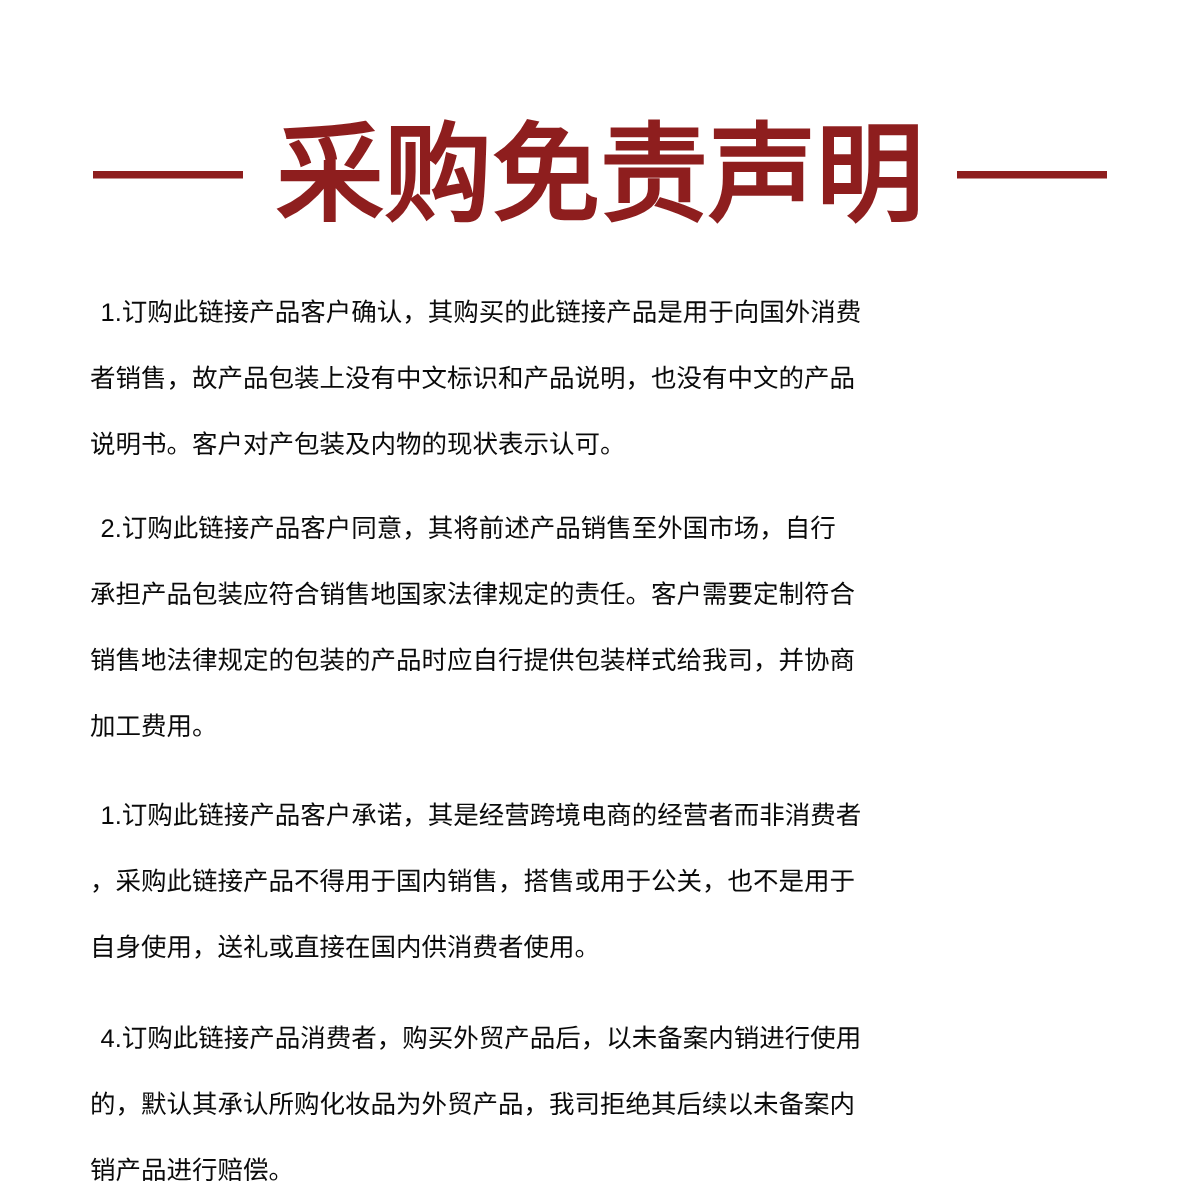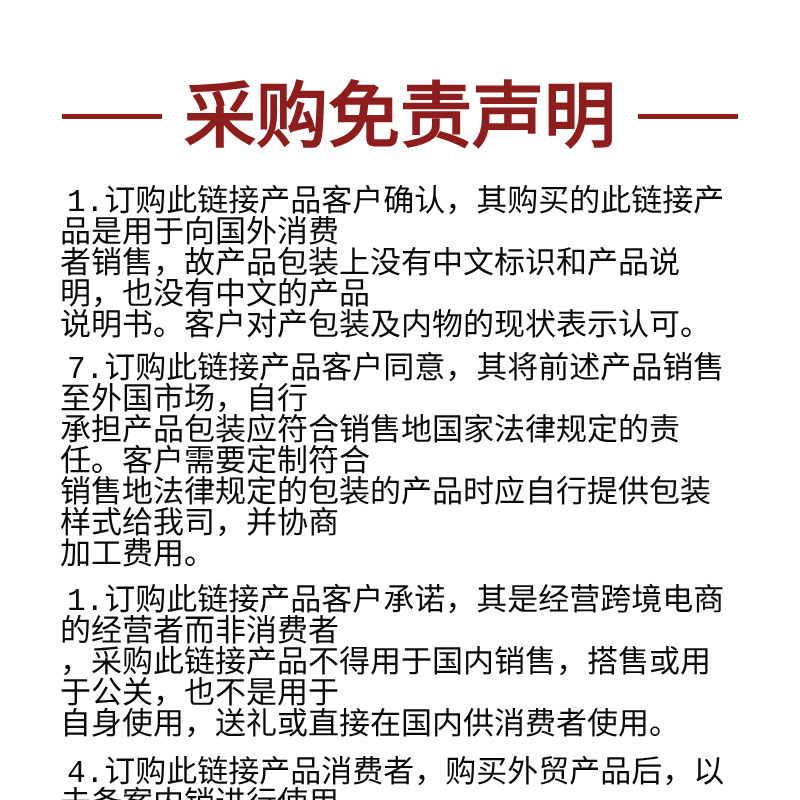--- a/index.html
+++ b/index.html
@@ -35,49 +35,48 @@
     line-height: 1.1;
     color: var(--accent);
     margin: 0;
     white-space: nowrap;
   }
   .content {
     margin-top: 30px;
     width: 680px;
   }
   .para {
-    font-size: 31px;
-    line-height: 31px;
+    font-size: 17px;
+    line-height: 44px;
     color: var(--ink);
     margin: 0 0 13px 0;
     white-space: pre-line;
     text-indent: 7px;
     letter-spacing: 0;
-    font-family: Liberation Mono, monospace;
   }
   .para:nth-of-type(1) { margin-bottom: 12px; }
   .para:nth-of-type(2) { margin-bottom: 15px; }
   .para:nth-of-type(3) { margin-bottom: 17px; }
   .para:nth-of-type(4) { margin-bottom: 26px; }
   .para:nth-of-type(5) { margin-bottom: 0; }
 </style>
 </head>
 <body>
 
 <div class="page">
   <div class="title-row">
     <span class="dash"></span>
     <h1 class="title">采购免责声明</h1>
     <span class="dash"></span>
   </div>
   <div class="content">
     <p class="para">1.订购此链接产品客户确认，其购买的此链接产品是用于向国外消费
 者销售，故产品包装上没有中文标识和产品说明，也没有中文的产品
 说明书。客户对产包装及内物的现状表示认可。</p>
-    <p class="para">7.订购此链接产品客户同意，其将前述产品销售至外国市场，自行
+    <p class="para">2.订购此链接产品客户同意，其将前述产品销售至外国市场，自行
 承担产品包装应符合销售地国家法律规定的责任。客户需要定制符合
 销售地法律规定的包装的产品时应自行提供包装样式给我司，并协商
 加工费用。</p>
     <p class="para">1.订购此链接产品客户承诺，其是经营跨境电商的经营者而非消费者
 ，采购此链接产品不得用于国内销售，搭售或用于公关，也不是用于
 自身使用，送礼或直接在国内供消费者使用。</p>
     <p class="para">4.订购此链接产品消费者，购买外贸产品后，以未备案内销进行使用
 的，默认其承认所购化妆品为外贸产品，我司拒绝其后续以未备案内
 销产品进行赔偿。</p>
 

